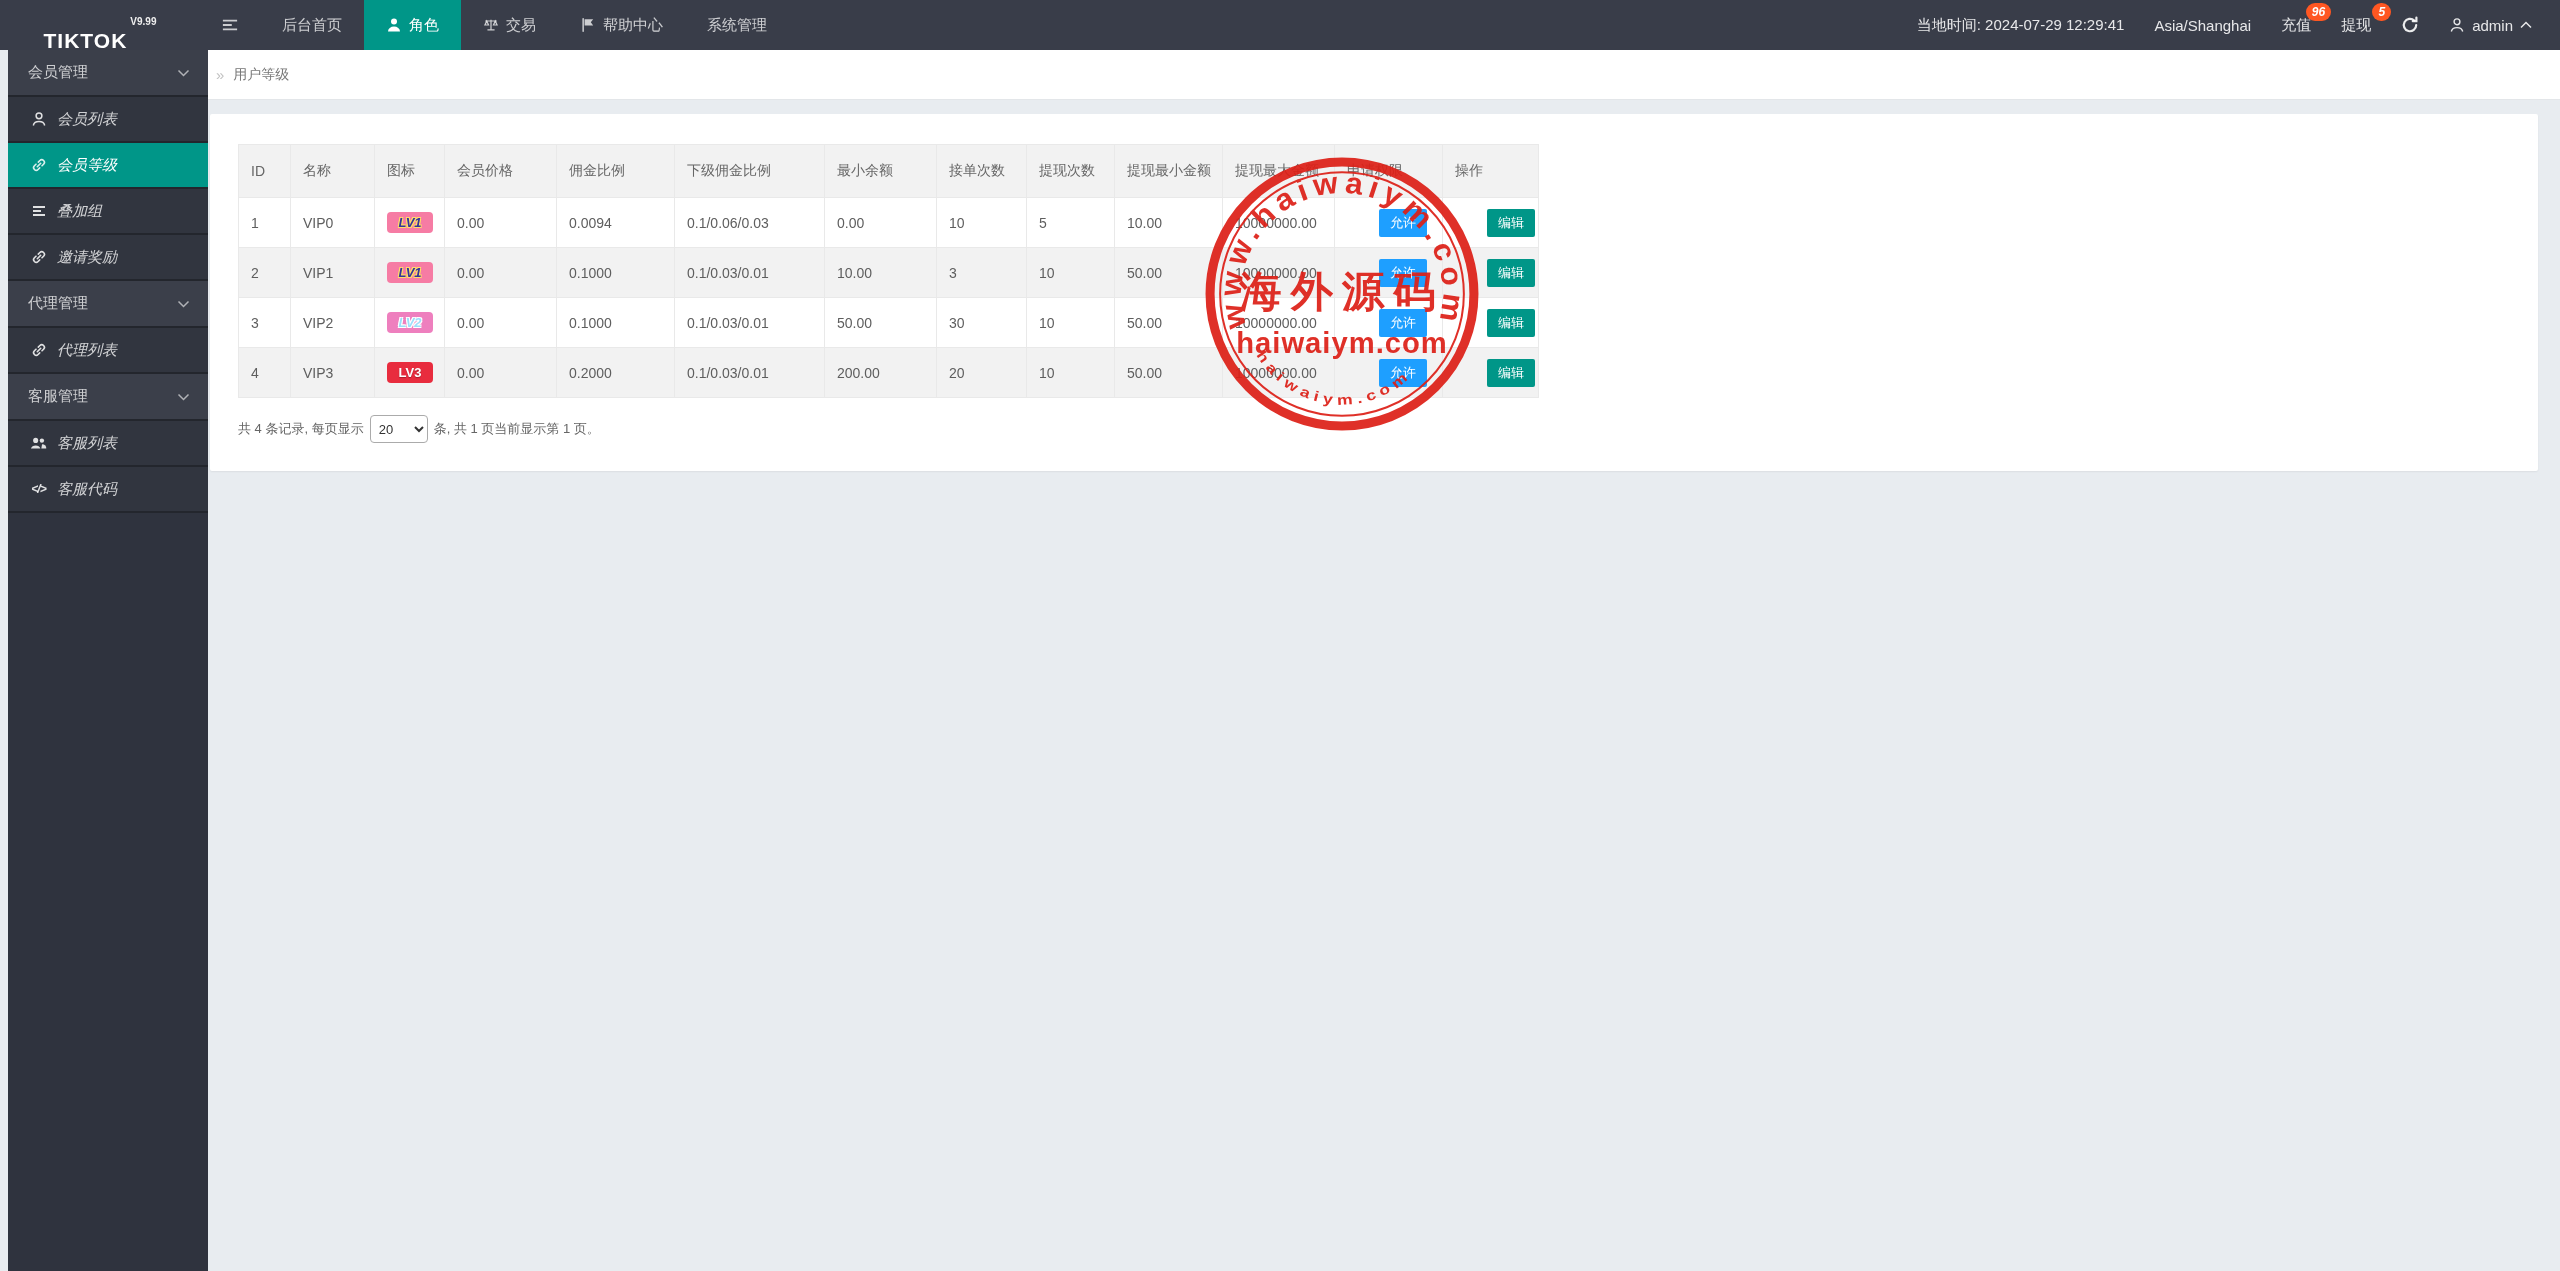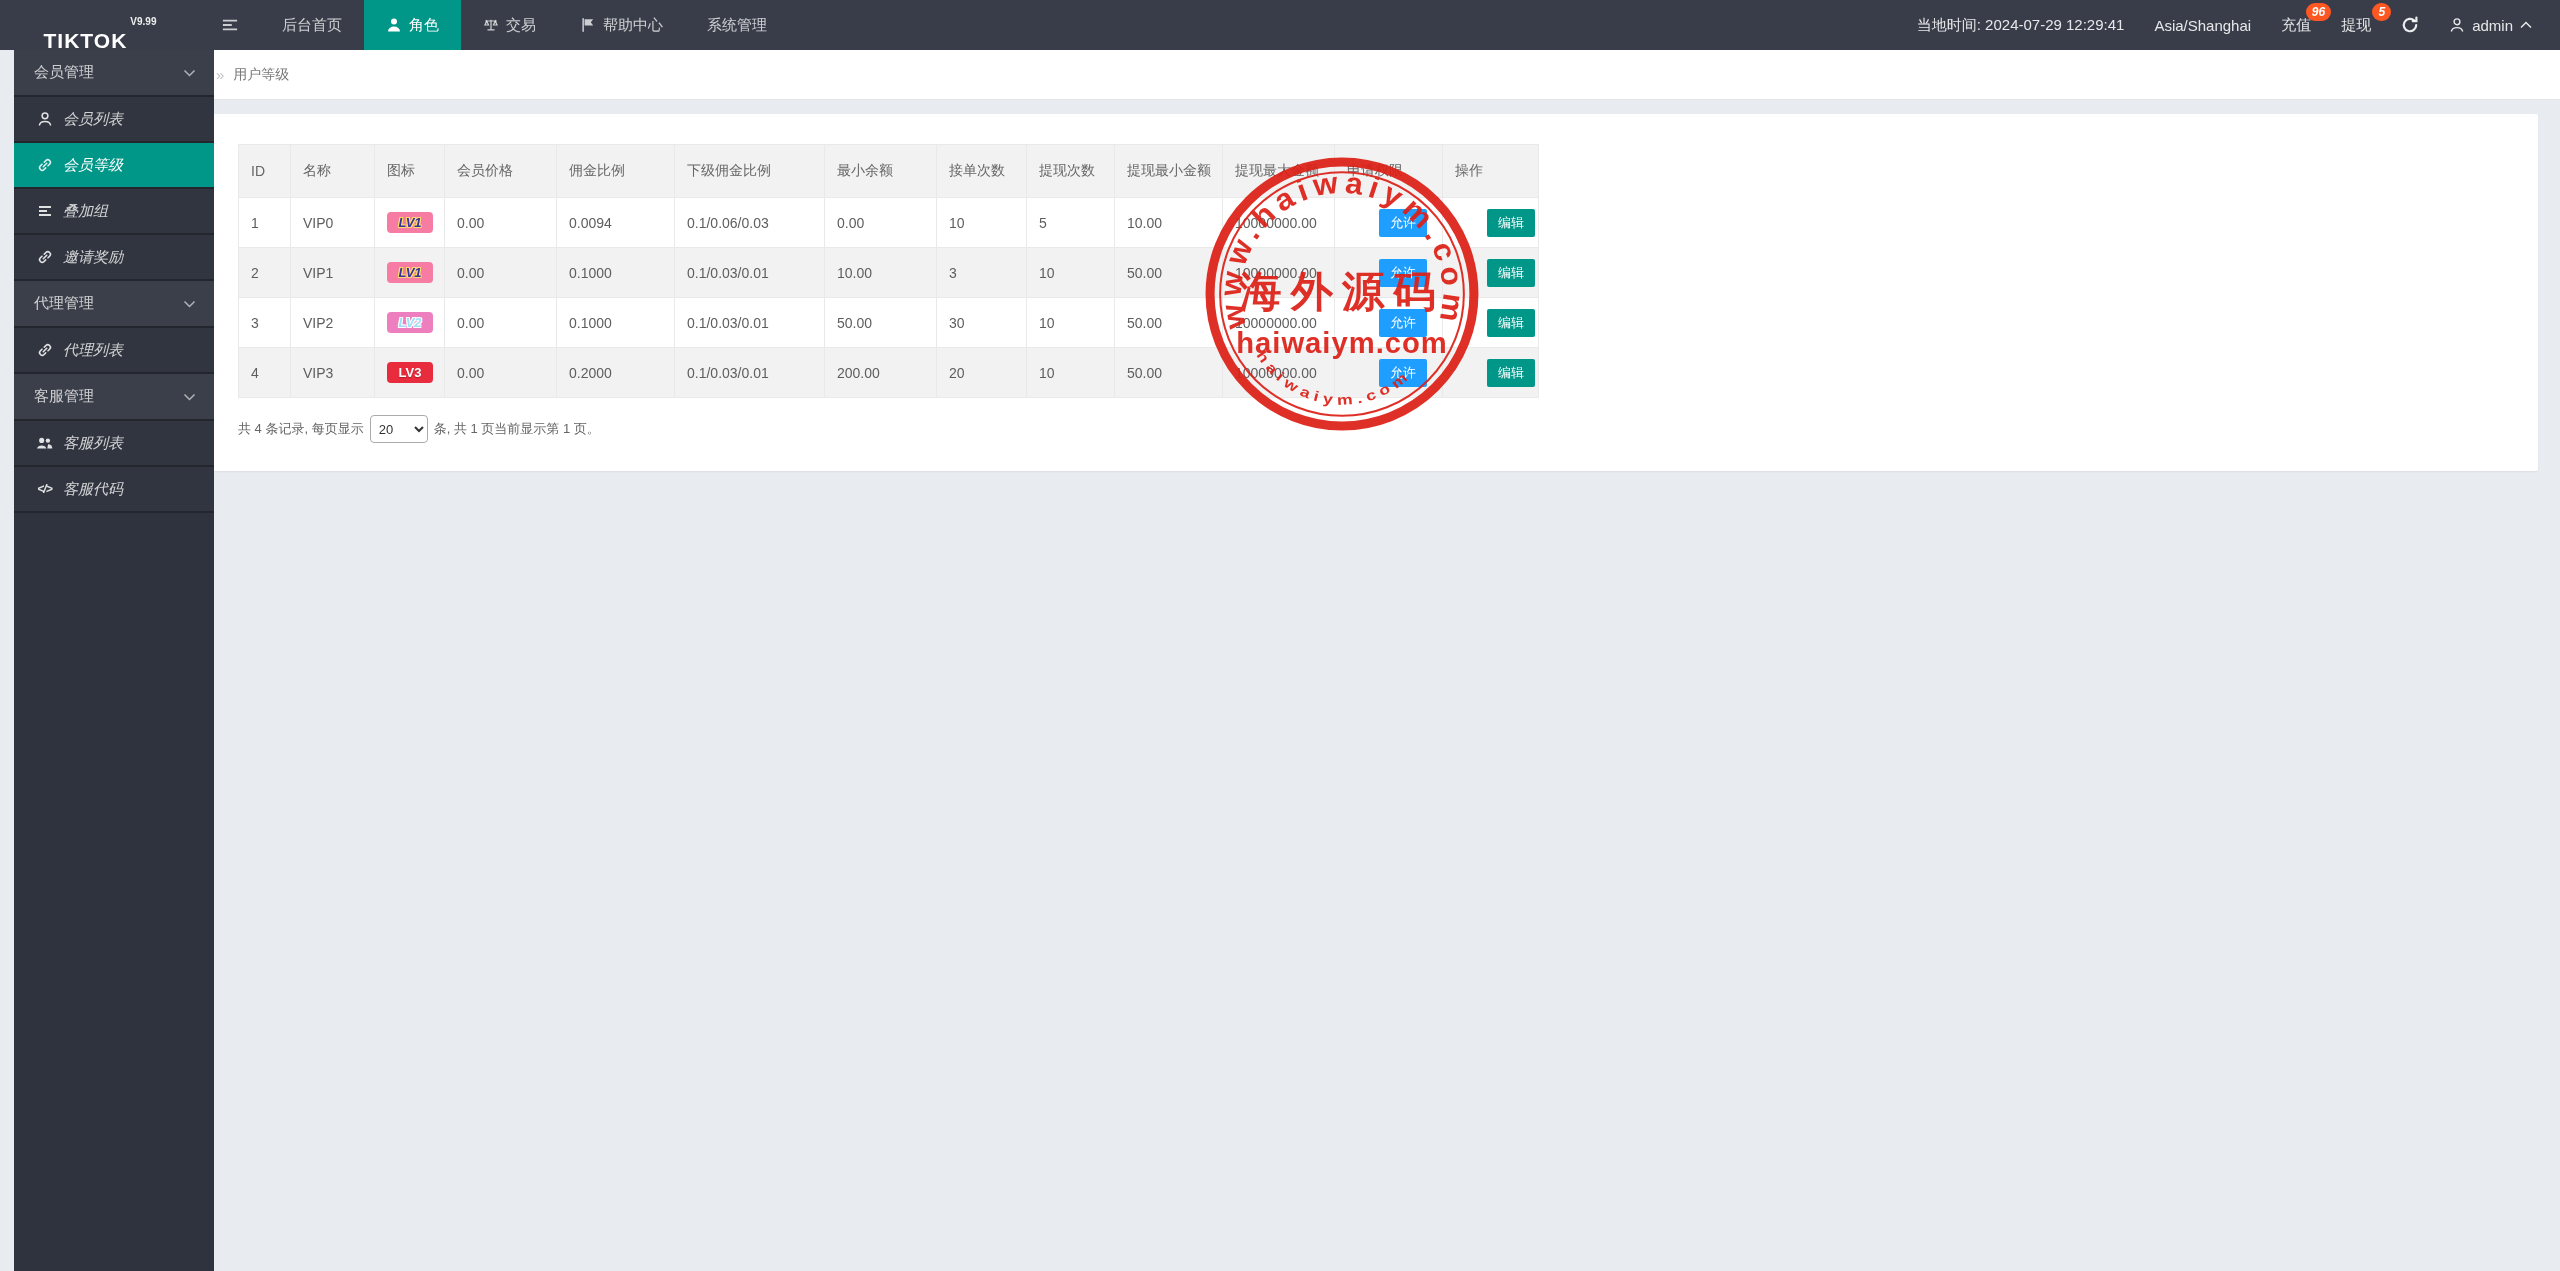--- a/index.html
+++ b/index.html
@@ -24,21 +24,21 @@
   .nav-right { margin-left:auto; display:flex; align-items:center; gap:30px;
                padding-right:28px; color:rgba(255,255,255,.88); font-size:15px; }
   .nav-right .plain { white-space:nowrap; }
   .nav-link { position:relative; cursor:pointer; white-space:nowrap; }
   .badge { position:absolute; top:-13px; right:-20px; background:#FF5722; color:#fff;
            font-size:12px; line-height:1; padding:3px 6px; border-radius:9px; font-weight:bold; }
   .icon-btn { cursor:pointer; color:rgba(255,255,255,.9); }
   .admin-box { display:flex; align-items:center; gap:7px; cursor:pointer; }
 
   
-  .sidebar { position:absolute; top:50px; left:14px; bottom:0; width:200px; background:#2F333E; z-index:20; }
+  .sidebar { position:absolute; top:50px; left:8px; bottom:0; width:200px; background:#2F333E; z-index:20; }
   .side-group { height:47px; display:flex; align-items:center; padding:0 20px; font-size:15px;
                 color:rgba(255,255,255,.75); background:#3B3F4A; border-bottom:2px solid #23262D;
                 cursor:pointer; position:relative; }
   .side-group .chev { position:absolute; right:18px; color:rgba(255,255,255,.6); }
   .side-item { height:46px; display:flex; align-items:center; gap:10px; padding-left:22px;
                font-size:15px; color:rgba(255,255,255,.78); background:#31353F;
                border-bottom:2px solid #23262D; cursor:pointer;font-style:italic; }
   .side-item .si { width:17px; height:17px; color:rgba(255,255,255,.85); flex:0 0 auto;
                    display:flex; align-items:center; justify-content:center; }
   .side-item.active { background:#009688; color:#fff; }

